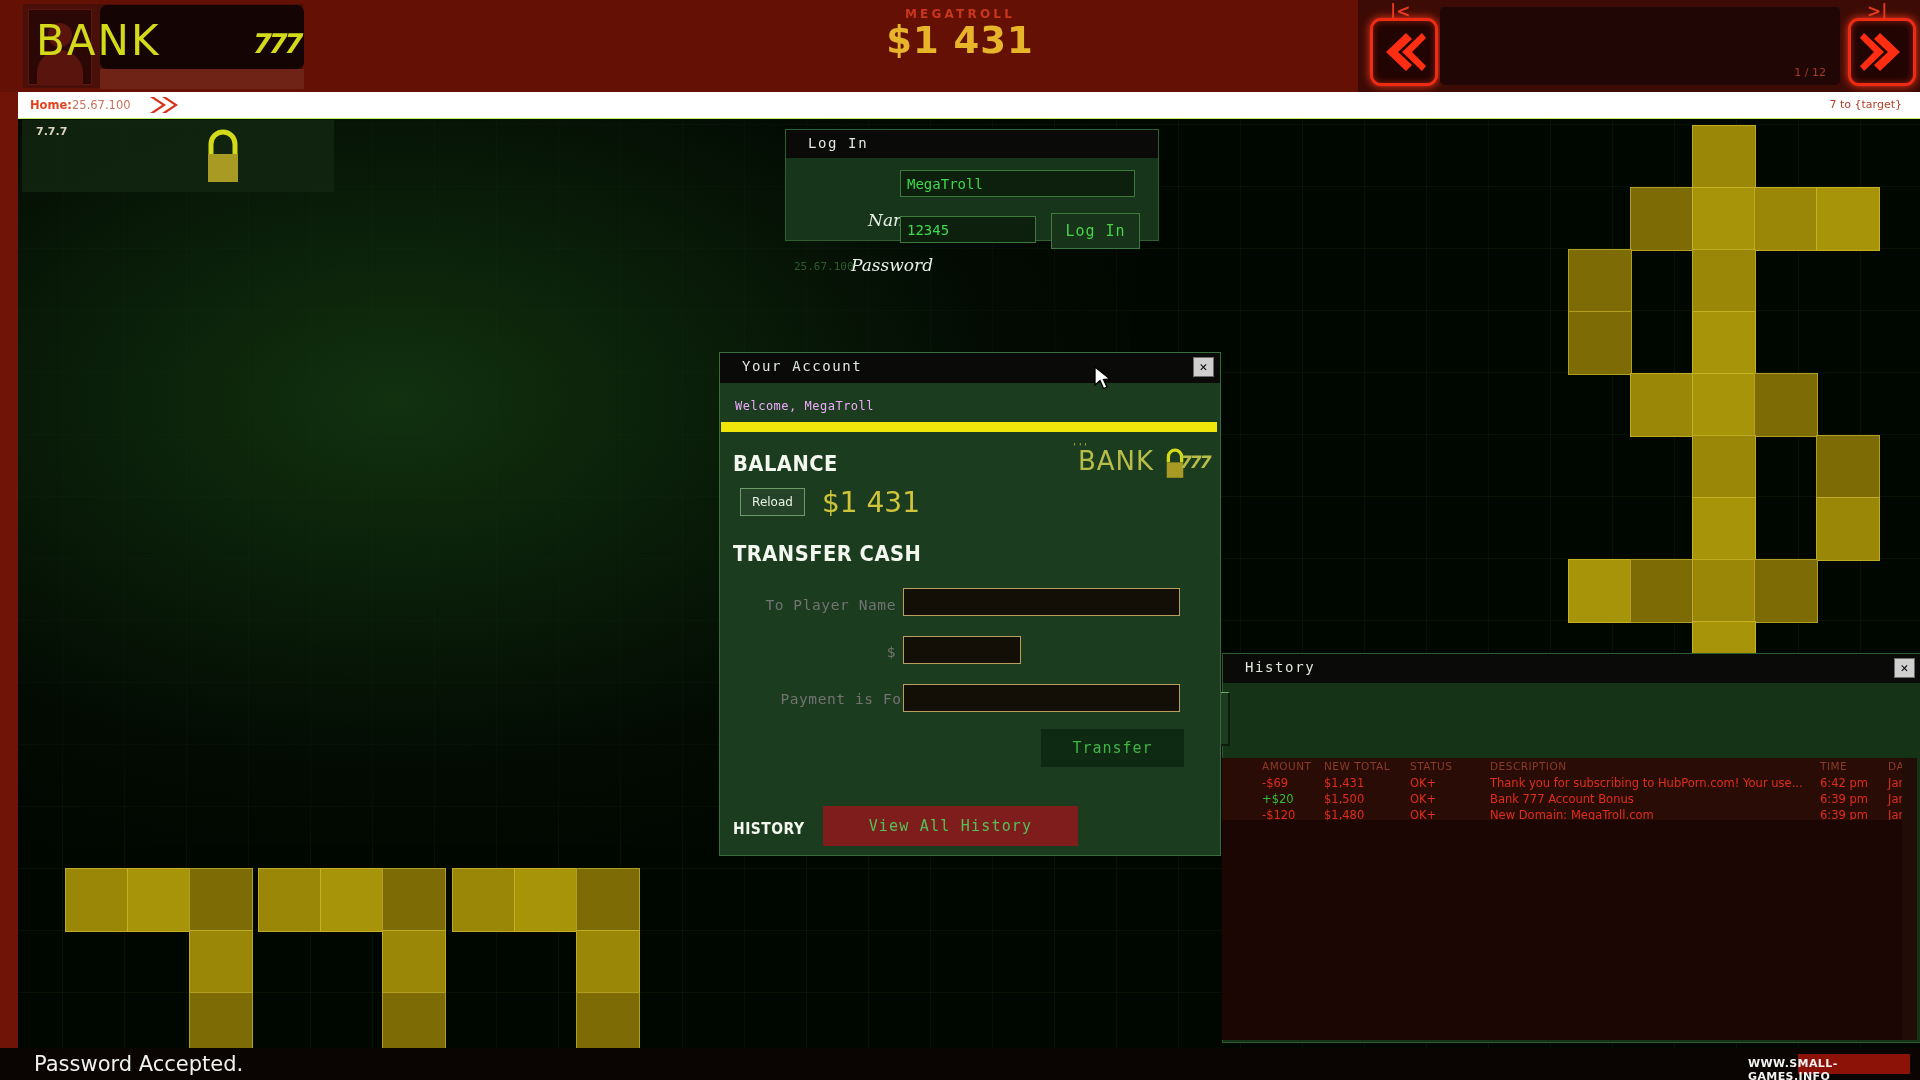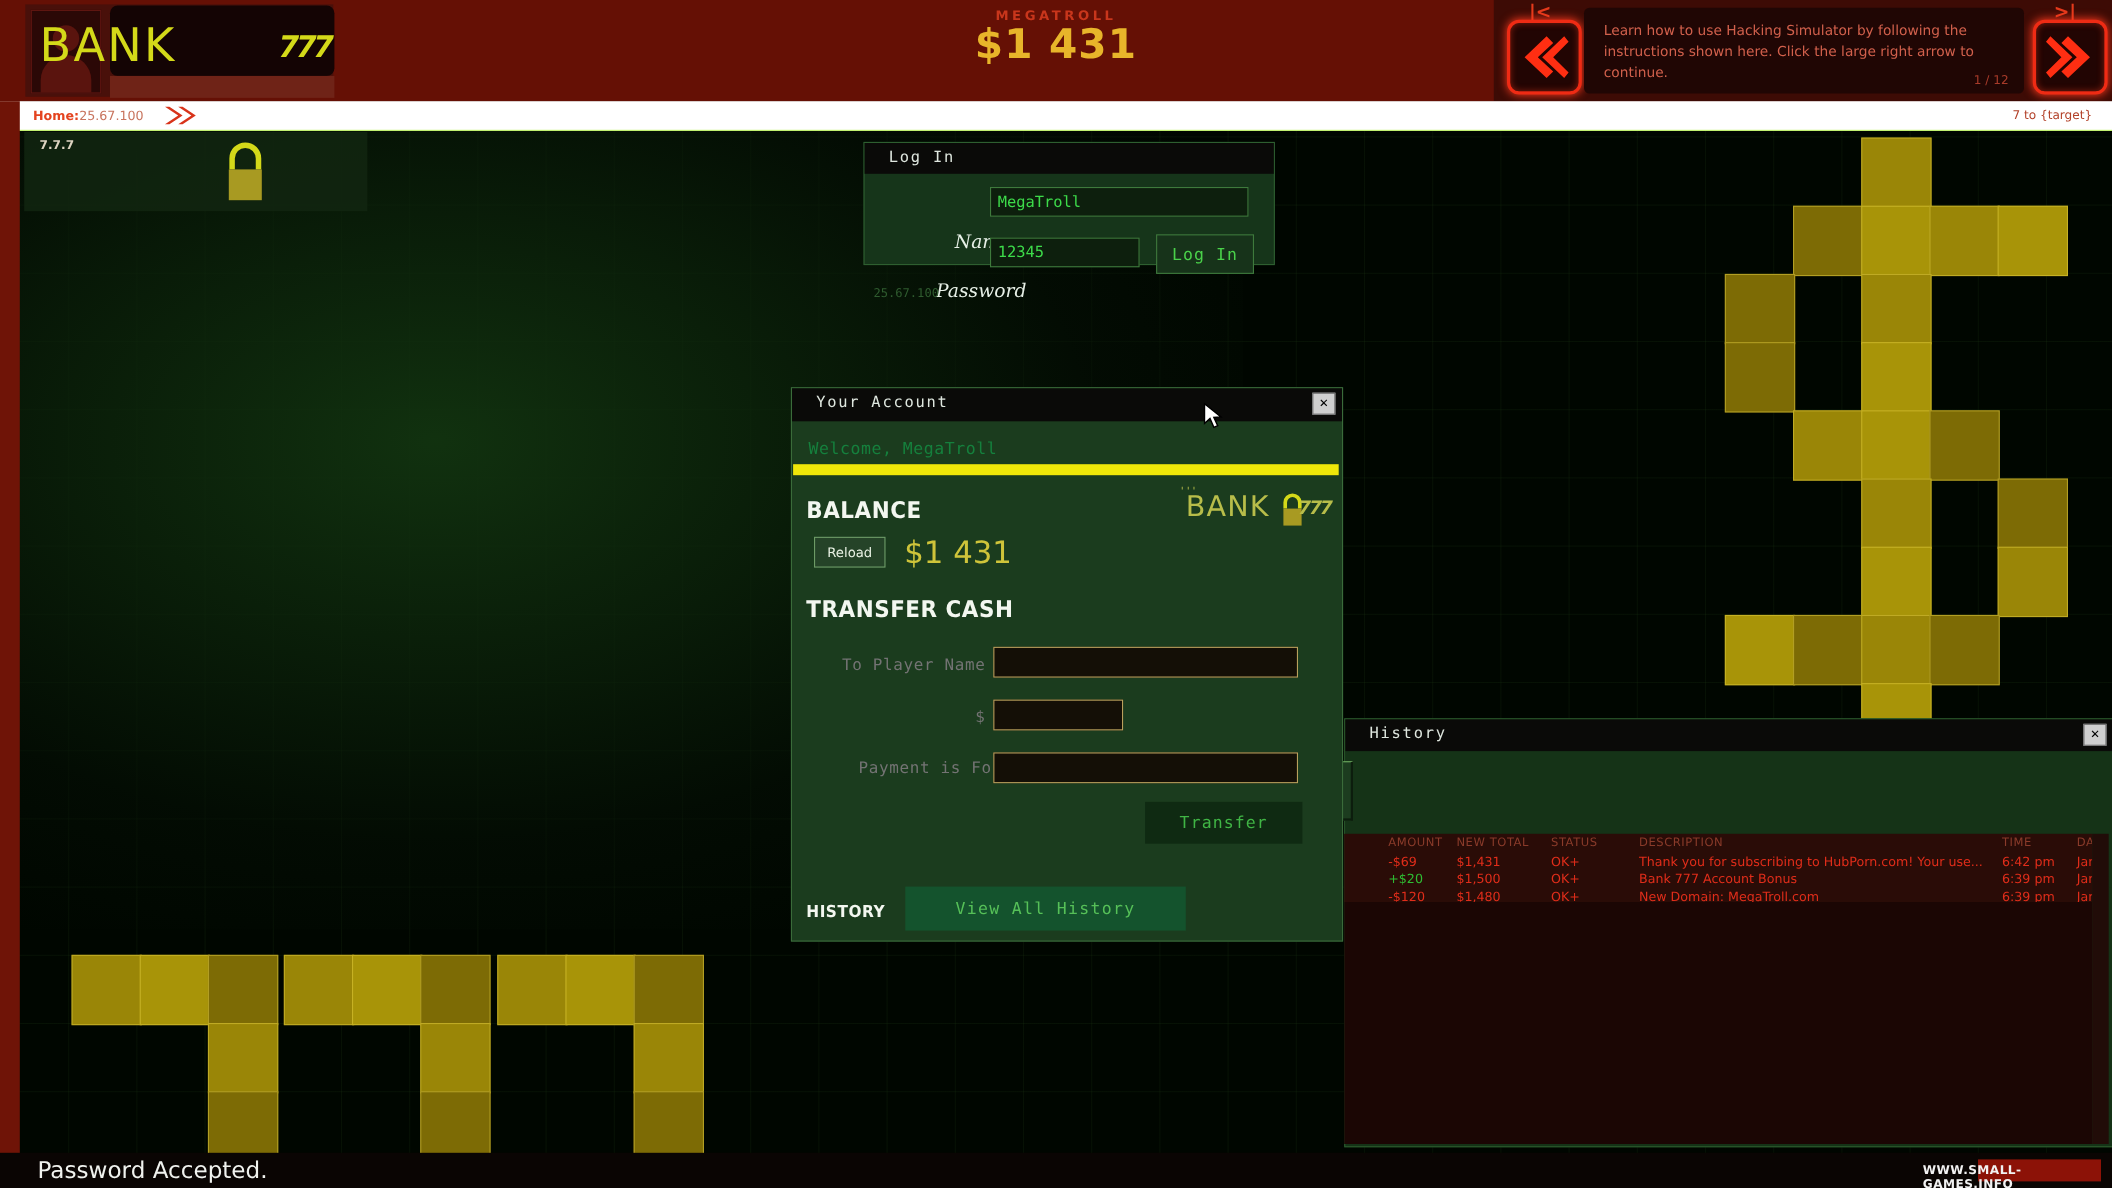--- a/index.html
+++ b/index.html
@@ -104,21 +104,21 @@
   #hist-table .c-tot{width:86px;}
   #hist-table .c-st{width:80px;}
   #hist-table .c-desc{width:330px;overflow:hidden;}
   #hist-table .c-time{width:68px;}
   #hist-body{position:absolute;left:1222px;top:820px;width:680px;height:220px;background:#1b0604;}
   #hist-scroll{position:absolute;left:1902px;top:758px;width:15px;height:282px;background:#210c08;}
 
   
   #acct{left:719px;top:352px;width:500px;height:502px;background:#1b3c1e;border:1px solid #3a6b3a;}
   #acct .win-title{height:30px;}
-  #acct-welcome{position:absolute;left:735px;top:399px;color:#15803d;font-size:15px;letter-spacing:.5px;}
+  #acct-welcome{position:absolute;left:735px;top:399px;color:#f0abfc;font-size:12px;letter-spacing:.5px;}
   #acct-bar{position:absolute;left:721px;top:422px;width:496px;height:10px;background:#efe709;}
   .sect-h{position:absolute;color:#f3f7f0;font-size:21px;font-weight:bold;letter-spacing:.5px;
           font-family:"DejaVu Sans",sans-serif;transform:scaleX(.93);transform-origin:left;}
   #h-balance{left:733px;top:452px;}
   #h-transfer{left:733px;top:542px;}
   #h-history{left:733px;top:820px;font-size:15px;}
   #btn-reload{position:absolute;left:740px;top:488px;width:63px;height:26px;background:#254328;border:1px solid #6d9b66;
               color:#e9f2e4;font-size:12px;text-align:center;line-height:26px;font-family:"DejaVu Sans",sans-serif;}
   #bal-amt{position:absolute;left:822px;top:486px;color:#cfc43a;font-size:28px;font-family:"DejaVu Sans",sans-serif;}
   #acct-bank{position:absolute;left:1078px;top:446px;color:#b8bd4a;font-size:26px;font-family:"DejaVu Sans",sans-serif;letter-spacing:1px;}
@@ -128,21 +128,21 @@
   .flabel{position:absolute;color:#737373;font-size:14.5px;letter-spacing:.6px;text-align:right;}
   #f1{left:700px;top:597px;width:196px;}
   #f2{left:700px;top:644px;width:196px;}
   #f3{left:715px;top:691px;width:196px;}
   .finput{position:absolute;background:#140f06;border:1px solid #b8a05c;}
   #i1{left:903px;top:588px;width:275px;height:26px;}
   #i2{left:903px;top:636px;width:116px;height:26px;}
   #i3{left:903px;top:684px;width:275px;height:26px;}
   #btn-transfer{position:absolute;left:1041px;top:729px;width:143px;height:38px;background:#0f2a12;
                 color:#40b545;font-size:15px;text-align:center;line-height:38px;letter-spacing:1px;}
-  #btn-viewall{position:absolute;left:823px;top:806px;width:255px;height:40px;background:#14532d;
+  #btn-viewall{position:absolute;left:823px;top:806px;width:255px;height:40px;background:#7f1d1d;
                color:#56c058;font-size:15px;text-align:center;line-height:40px;letter-spacing:1.2px;}
 
   
   #cursor{position:absolute;left:1094px;top:366px;}
 
   
   #bottombar{position:absolute;left:0;top:1048px;width:1920px;height:32px;background:#0a0503;}
   #status-msg{position:absolute;left:34px;top:1052px;color:#f0f2ee;font-size:21px;
               font-family:"DejaVu Sans",sans-serif;}
   #watermark{position:absolute;right:10px;top:1054px;width:170px;height:20px;
@@ -236,21 +236,20 @@
   <div class="arrow-btn" id="arrow-next">
     <span>
       <svg width="48" height="46" viewBox="0 0 48 46">
         <path d="M22 4 L42 23 L22 42 L16 36 L30 23 L16 10 Z" fill="#ff2e12"></path>
         <path d="M6 4 L26 23 L6 42 L2 37 L16 23 L2 9 Z" fill="#ff2e12"></path>
       </svg>
     </span>
   </div>
 
   <div id="tut-box">
-    <div id="tut-text">Learn how to use Hacking Simulator by following the instructions shown here. Click the large right arrow to continue.</div>
     <div id="tut-count">1 / 12</div>
   </div>
 </div>
 
 
 <div id="substrip">
   <span id="home-label">Home:</span>
   <span id="home-ip">25.67.100</span>
   <span id="home-chev">
     <svg width="34" height="20" viewBox="0 0 34 20">

